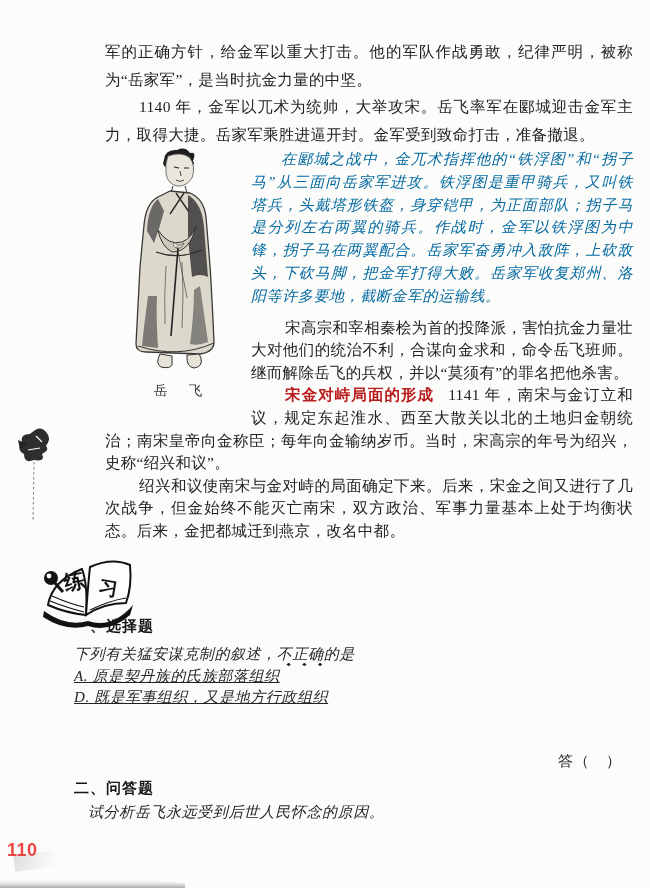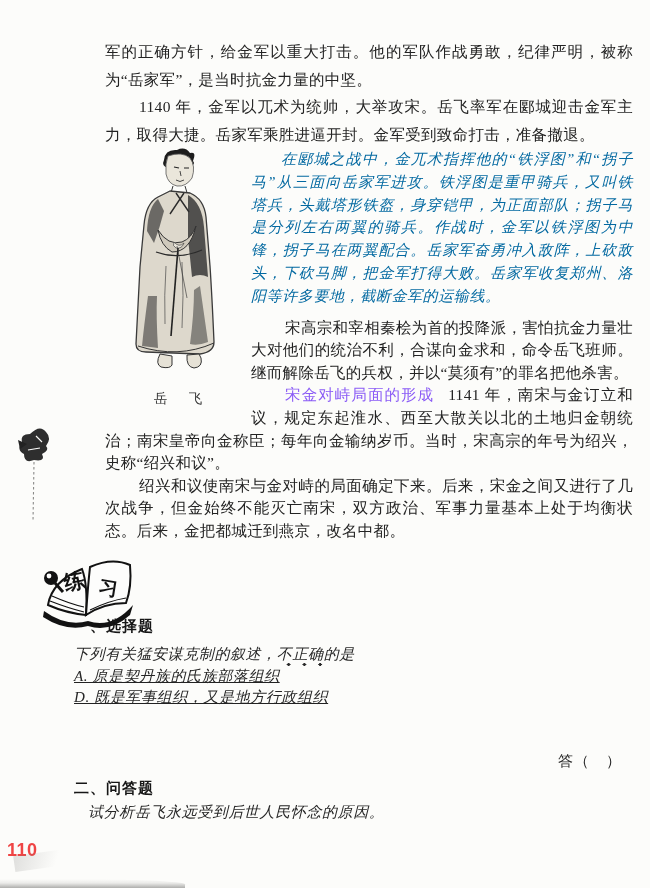--- a/index.html
+++ b/index.html
@@ -18,31 +18,31 @@
   .indent { text-indent:2.2em; }
   
   .wrapzone { position:absolute; top:142px; left:105px; width:528px; }
   .wrapzone .body { line-height:22.6px; }
   .figure {
     float:left; width:146px; height:278px; margin:0;
     text-align:center; padding:0;
   }
   .figure svg { display:block; margin:4px auto 0 auto; }
   .figcaption {
-    margin-top:14px; font-size:13.5px; letter-spacing:9px; color:#333;
+    margin-top:6px; font-size:13.5px; letter-spacing:9px; color:#333;
     text-indent:9px; font-family:"Liberation Serif","DejaVu Serif",serif;
   }
   .note {
     margin:6px 0 0 0; font-style:italic; font-size:15px; line-height:22.8px;
     letter-spacing:0.6px; text-indent:2em; text-align:justify; color:#0369a1;
   }
   .para-gap { margin-top:9px; }
   .runin {
-    font-style:normal; font-weight:400; margin-right:0.9em;
-    font-family:"Liberation Sans","DejaVu Sans",sans-serif; color:#8b5cf6;
+    font-style:normal; font-weight:700; margin-right:0.9em;
+    font-family:"Liberation Sans","DejaVu Sans",sans-serif; color:#b91c1c;
   }
   
   .book-icon { position:absolute; left:38px; top:551px; }
   .sec-title {
     position:absolute; left:74px; font-weight:700; font-size:15px; color:#161616;
     font-family:"Liberation Sans","DejaVu Sans",sans-serif; letter-spacing:1px;
   }
   .sec1 { top:617px; }
   .sec2 { top:779px; }
   .kaiti {

